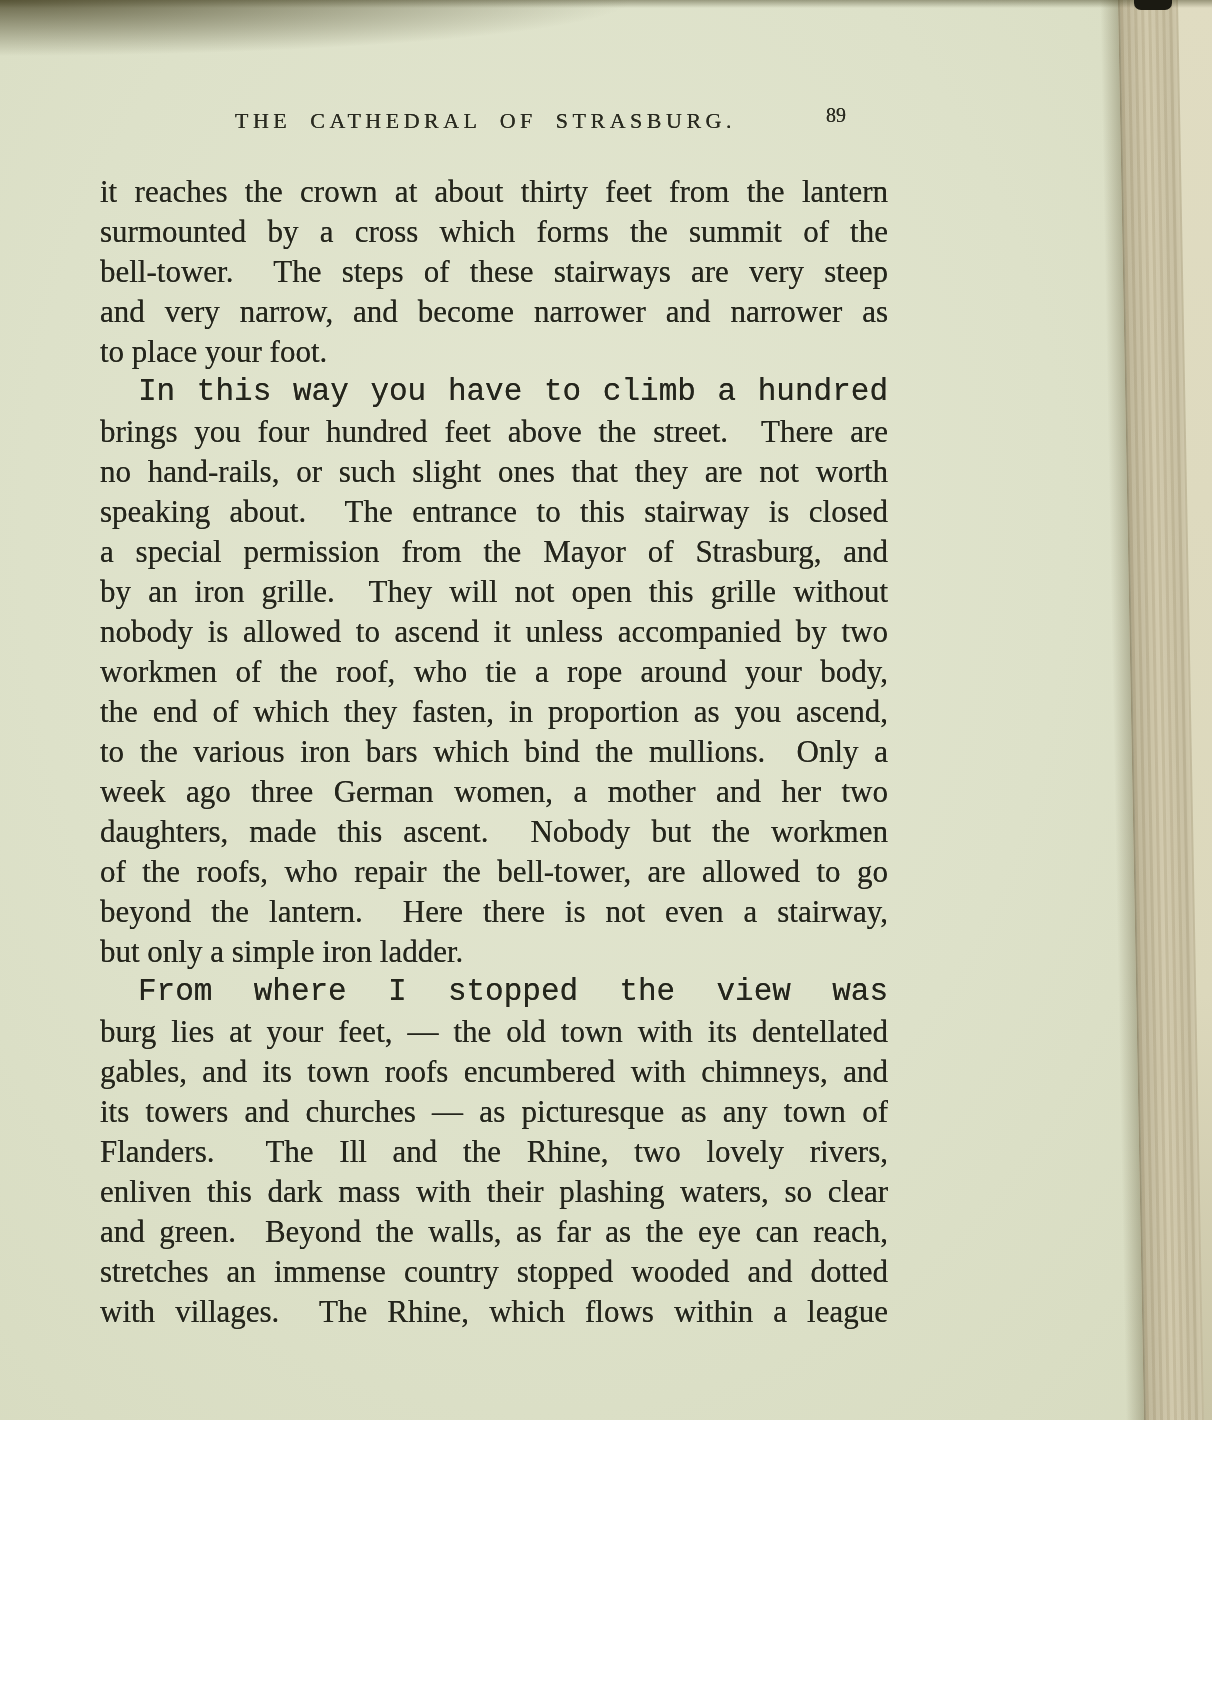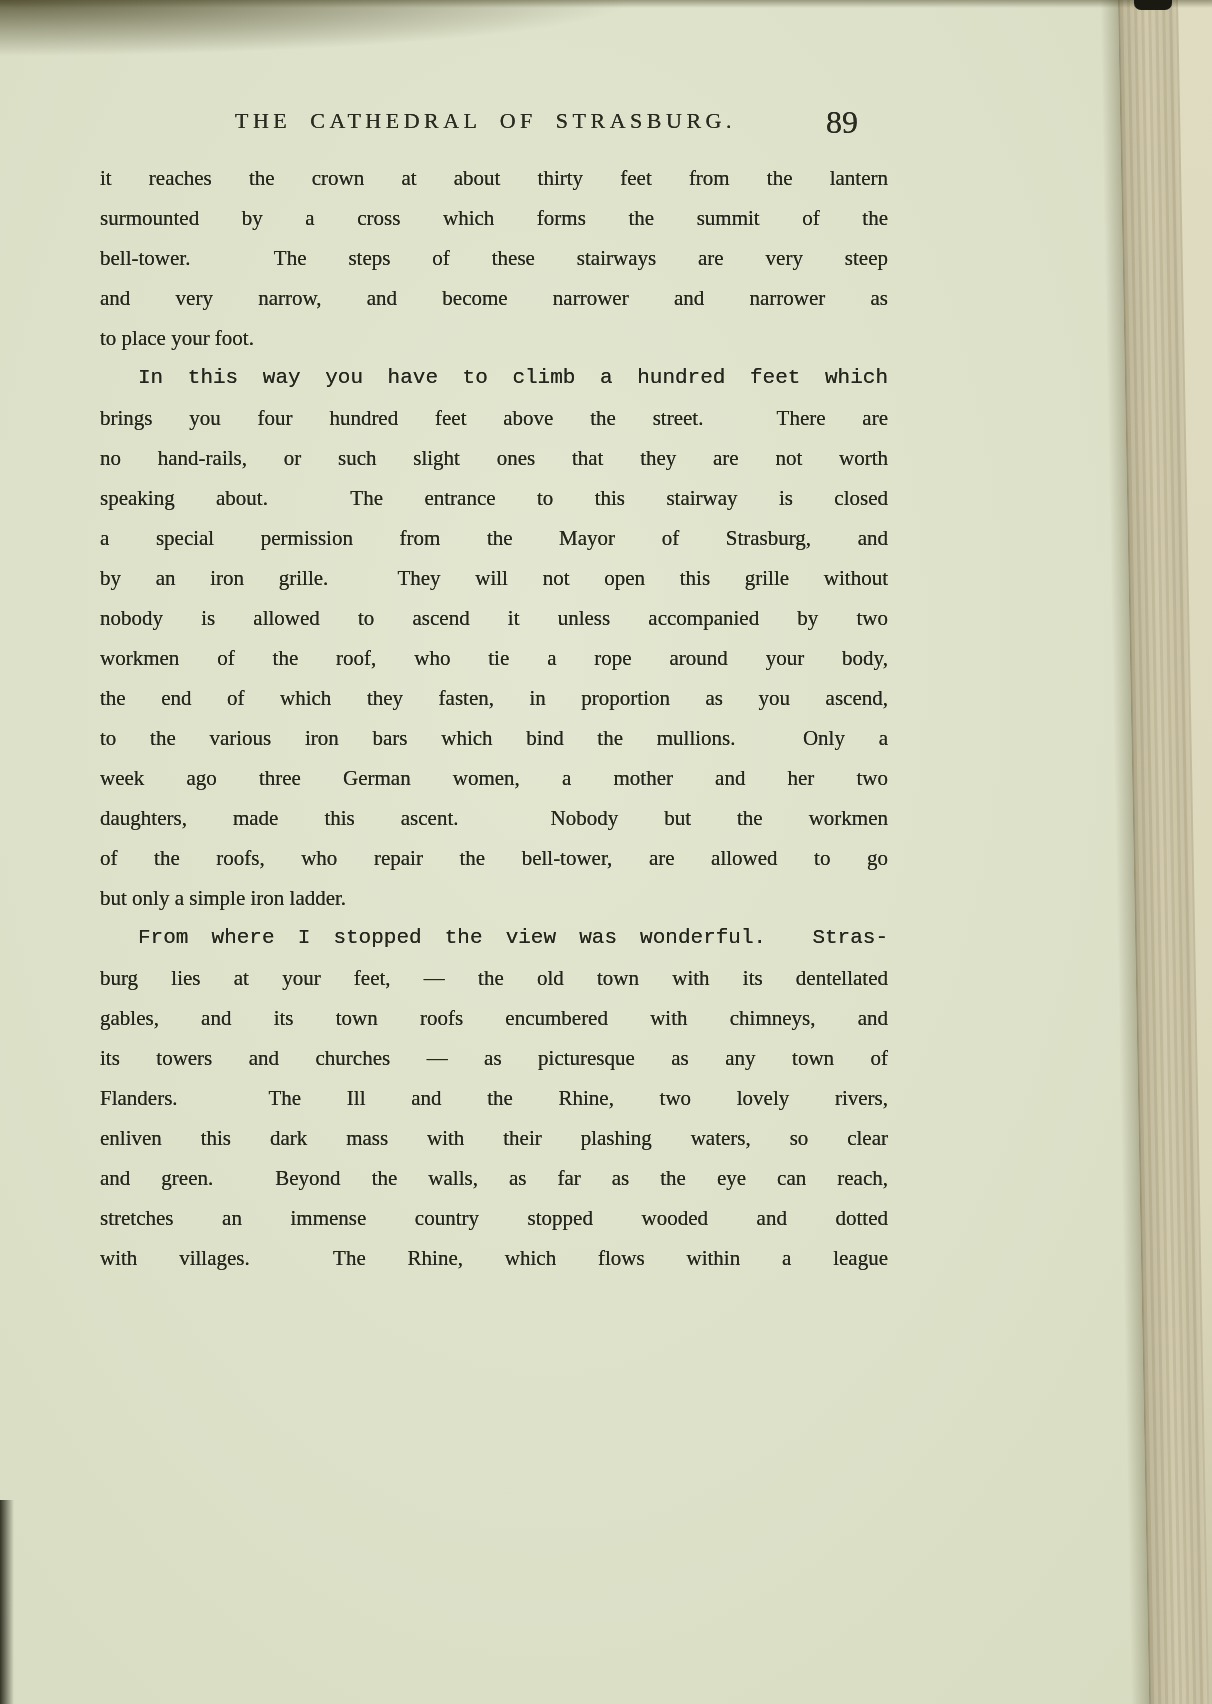--- a/index.html
+++ b/index.html
@@ -3,39 +3,39 @@
 <meta charset="utf-8">
 <style>
   html, body { margin: 0; padding: 0; }
   body {
     width: 1212px; height: 1704px;
     font-family: "Liberation Serif", serif;
     overflow: hidden;
   }
   .scan {
     position: relative;
-    width: 1212px; height: 1704px;
+    width: 1212px; height: 1420px;
     background: radial-gradient(ellipse at 45% 38%, #e3e6d0 0%, #dde1c9 55%, #d7dbc0 100%);
     overflow: hidden;
   }
   
   .page { position: absolute; inset: 0; color: #24251c; }
   .header { position: absolute; top: 108px; left: 0; width: 100%; height: 34px; }
   .running-title {
     position: absolute; left: 235px; top: 0;
     font-size: 22px; letter-spacing: 4.5px; word-spacing: 9px;
     color: #2a2b21; text-shadow: 0 0 0.5px #2a2b21;
   }
   .page-number {
     position: absolute; left: 826px; top: -4px;
-    font-size: 32px; color: #2a2b21; text-shadow: 0 0 0.5px #2a2b21;
+    font-size: 20px; color: #2a2b21; text-shadow: 0 0 0.5px #2a2b21;
   }
   .body-text {
-    position: absolute; left: 100px; top: 158px; width: 788px;
-    font-size: 21px; line-height: 40px; color: #24251c;
+    position: absolute; left: 100px; top: 172px; width: 788px;
+    font-size: 31px; line-height: 40px; color: #24251c;
     text-shadow: 0 0 0.6px rgba(36,37,28,0.85);
   }
   .line { white-space: pre-wrap; height: 40px; overflow: hidden; }
   .line.just { text-align: justify; text-align-last: justify; }
   .line.indent { text-indent: 38px; font-family: Liberation Mono, monospace; }
   
   .top-line {
     position: absolute; top: 0; left: 0; width: 100%; height: 8px;
     background: linear-gradient(to bottom, rgba(82,80,50,0.5), rgba(82,80,50,0));
   }
@@ -95,20 +95,21 @@
         <div class="line just">speaking about.  The entrance to this stairway is closed</div>
         <div class="line just">a special permission from the Mayor of Strasburg, and</div>
         <div class="line just">by an iron grille.  They will not open this grille without</div>
         <div class="line just">nobody is allowed to ascend it unless accompanied by two</div>
         <div class="line just">workmen of the roof, who tie a rope around your body,</div>
         <div class="line just">the end of which they fasten, in proportion as you ascend,</div>
         <div class="line just">to the various iron bars which bind the mullions.  Only a</div>
         <div class="line just">week ago three German women, a mother and her two</div>
         <div class="line just">daughters, made this ascent.  Nobody but the workmen</div>
         <div class="line just">of the roofs, who repair the bell-tower, are allowed to go</div>
+        <div class="line just">beyond the lantern.  Here there is not even a stairway,</div>
         <div class="line">but only a simple iron ladder.</div>
         <div class="line just indent">From where I stopped the view was wonderful.  Stras-</div>
         <div class="line just">burg lies at your feet, — the old town with its dentellated</div>
         <div class="line just">gables, and its town roofs encumbered with chimneys, and</div>
         <div class="line just">its towers and churches — as picturesque as any town of</div>
         <div class="line just">Flanders.  The Ill and the Rhine, two lovely rivers,</div>
         <div class="line just">enliven this dark mass with their plashing waters, so clear</div>
         <div class="line just">and green.  Beyond the walls, as far as the eye can reach,</div>
         <div class="line just">stretches an immense country stopped wooded and dotted</div>
         <div class="line just">with villages.  The Rhine, which flows within a league</div>

